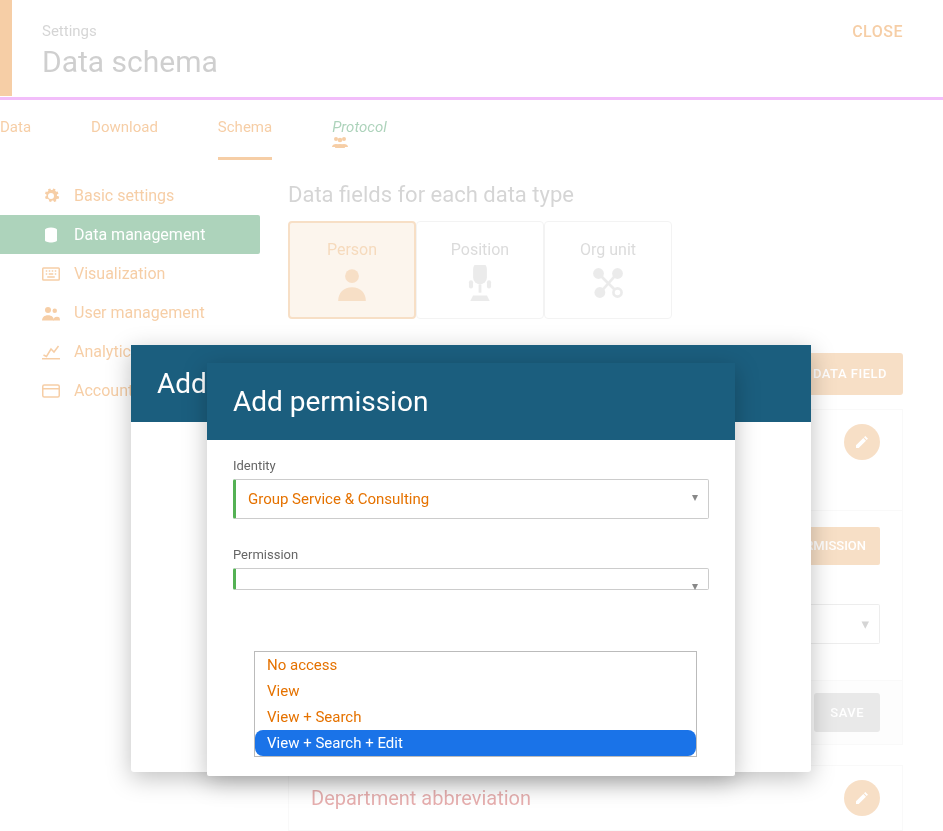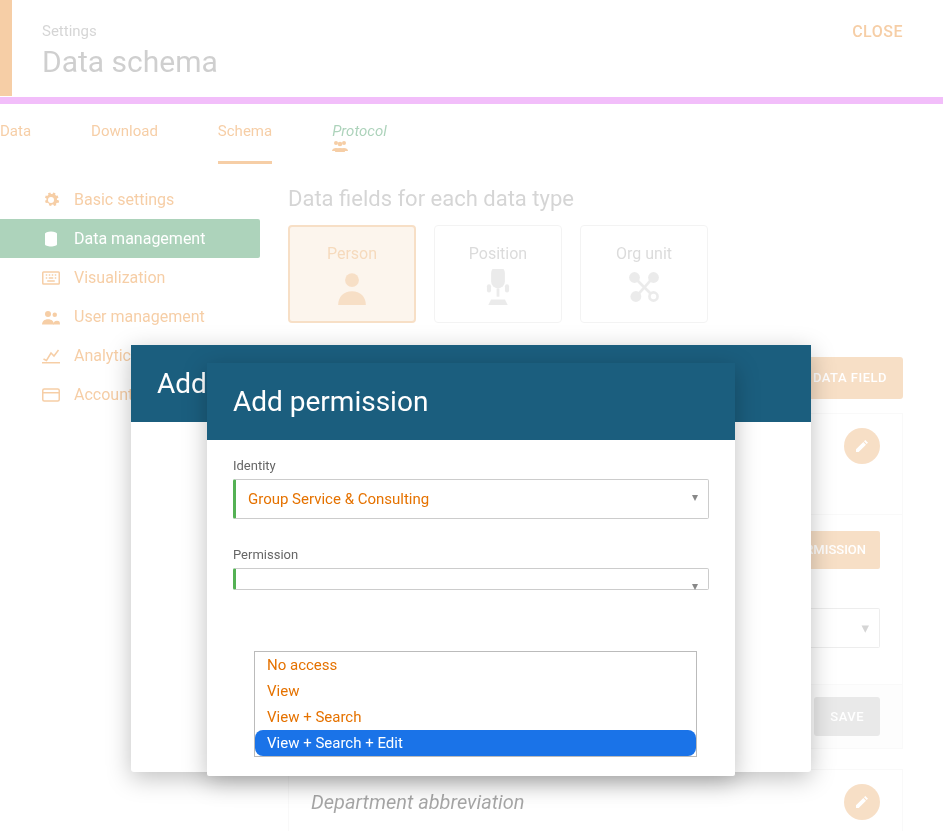--- a/index.html
+++ b/index.html
@@ -2,58 +2,58 @@
 <html><head>
 <meta charset="utf-8">
 <style>
   * { box-sizing: border-box; margin: 0; padding: 0; font-family: -apple-system, BlinkMacSystemFont, "Segoe UI", Roboto, Arial, sans-serif; }
   body { width: 943px; height: 831px; background: #fff; position: relative; overflow: hidden; }
 
   .page { position: absolute; top: 0; left: 0; right: 0; bottom: 0; background: #fff; }
 
   .top-stripe { position:absolute; top:0; left:0; width:12px; height:96px; background:#e57200; }
 
-  .header { padding: 22px 40px 18px 42px; position:relative; border-bottom:7px solid #d946ef; }
+  .header { padding: 22px 40px 18px 42px; position:relative; border-bottom:3px solid #d946ef; }
   .header .crumb { color:#888; font-size:15px; margin-bottom:4px; }
   .header .title { color:#777; font-size:30px; font-weight:400; }
   .header .close { position:absolute; top:22px; right:40px; color:#e57200; font-size:16px; letter-spacing:0.5px; cursor:pointer; font-weight:500; }
 
   .tabs-top { display:flex; gap:60px; padding: 18px 0 0 0; justify-content:flex-start; font-size:15px; position:relative; }
   .tabs-top .tab { padding-bottom:12px; color:#e57200; cursor:pointer; position:relative; }
   .tabs-top .tab.muted { color:#15803d;font-style:italic; }
   .tabs-top .tab.active::after { content:""; position:absolute; left:0; right:0; bottom:0; height:3px; background:#e57200; }
   .tabs-top .grp-icon { color:#e57200; margin-left:6px; font-size:14px; }
 
   .layout { display:flex; }
   .sidebar { width:260px; padding-top:16px; }
   .sidebar .item { display:flex; align-items:center; gap:12px; padding:10px 18px 10px 42px; color:#e57200; font-size:16px; cursor:pointer; }
   .sidebar .item .ic { width:20px; text-align:center; color:#e57200; }
   .sidebar .item.active { background:#15803d; color:#fff; border-top-right-radius:2px; border-bottom-right-radius:2px; }
   .sidebar .item.active .ic { color:#fff; }
 
   .main { flex:1; padding: 12px 40px 20px 28px; }
   .section-title { color:#888; font-size:22px; margin: 10px 0 14px 0; font-weight:400; }
-  .cards { display:flex; gap:18px; }
+  .cards { display:flex; }
   .card { width:128px; height:98px; border:1px solid #ddd; border-radius:4px; background:#fff; display:flex; flex-direction:column; align-items:center; justify-content:center; gap:6px; cursor:pointer; }
   .card.active { border-color:#e9a35d; background:#f6e2cc; border-width:2px; }
   .card .label { font-size:16px; }
   .card.active .label { color:#e49642; }
   .card .label.muted { color:#999; }
   .card .big-ic { font-size:34px; }
   .card.active .big-ic { color:#e9a35d; }
   .card .big-ic.muted { color:#c7c7c7; }
 
   .add-field-row { display:flex; justify-content:flex-end; margin-top:34px; margin-bottom:14px; }
   .btn { background:#e57200; color:#fff; border:none; border-radius:3px; padding:12px 16px; font-size:13px; letter-spacing:0.5px; cursor:pointer; font-weight:500; }
   .btn.tint { background:#e9a35d; }
   .btn.grey { background:#bfbfbf; }
 
   .panel { border:1px solid #eee; margin-bottom:20px; background:#fff; }
   .panel .panel-head { display:flex; align-items:center; padding:14px 22px; gap:12px; }
-  .panel .panel-head .field-name { color:#000000; font-size:20px; font-weight:400; flex:1;font-style:italic; }
+  .panel .panel-head .field-name { color:#b91c1c; font-size:20px; font-weight:400; flex:1; }
   .panel .edit-circle { width:36px; height:36px; border-radius:50%; background:#e9a35d; color:#fff; display:flex; align-items:center; justify-content:center; cursor:pointer; }
   .panel .tabs { display:flex; gap:30px; padding:0 22px; border-bottom:1px solid #eee; }
   .panel .tabs .ptab { padding:10px 0; font-size:14px; color:#888; cursor:pointer; position:relative;}
   .panel .tabs .ptab.active { color:#e57200; }
   .panel .tabs .ptab.active::after { content:""; position:absolute; left:0; right:0; bottom:-1px; height:3px; background:#e57200; }
   .panel .body { padding:16px 22px 22px 22px; }
   .panel .body .row { margin-bottom:14px; }
   .panel .body .lbl { color:#666; font-size:15px; display:block; margin-bottom:4px; }
   .panel .body .ck { display:flex; align-items:center; gap:8px; color:#888; }
   .panel .body .ck .box { width:14px; height:14px; border:2px solid #e57200; position:relative; }

